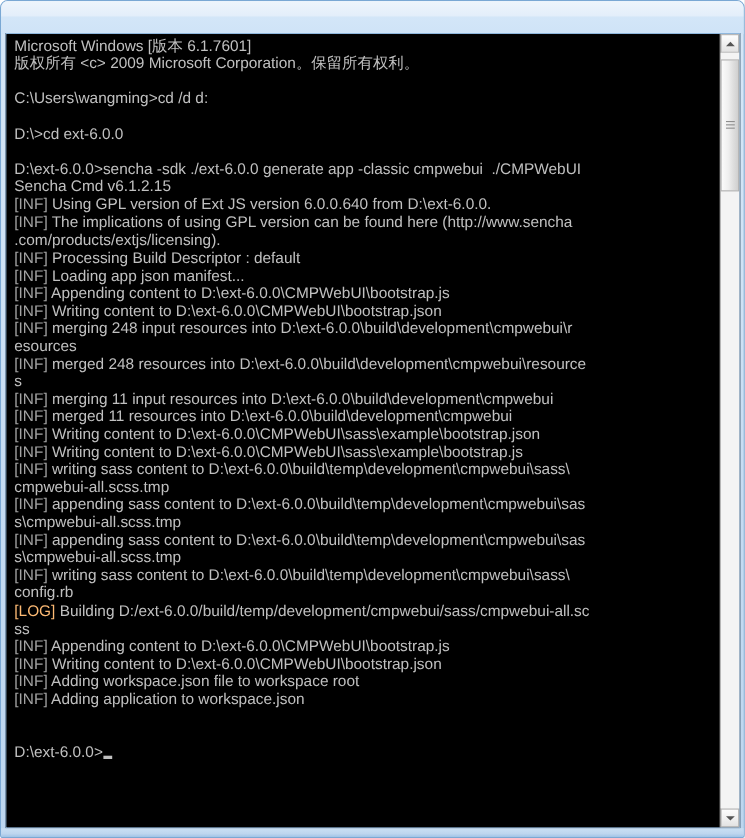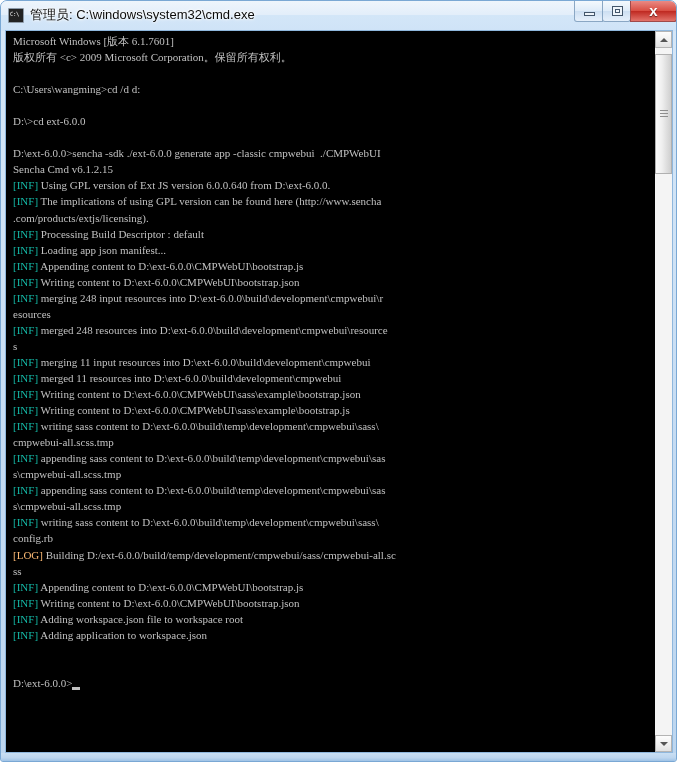--- a/index.html
+++ b/index.html
@@ -159,29 +159,29 @@
     background: #000000;
     overflow: hidden;
     position: relative;
   }
   #console-text {
     position: absolute;
     left: 7px;
     top: 2px;
     right: 0;
     color: #c0c0c0;
-    font-family: Liberation Serif, serif;
-    font-size: 11px;
+    font-family: Liberation Sans, sans-serif;
+    font-size: 14px;
     line-height: 16.05px;
     white-space: pre;
     letter-spacing: 0px;
     -webkit-font-smoothing: none;
   }
   .ln { height: 16.05px; }
-  .tag-inf { color: #14b8a6; }
+  .tag-inf { color: #a3a3a3; }
   .tag-log { color: #fdba74; }
   #cursor {
     display: inline-block;
     width: 8px;
     height: 3px;
     background: #c0c0c0;
     vertical-align: bottom;
     margin-bottom: 1px;
   }
 
@@ -259,38 +259,20 @@
     pointer-events: none;
   }
 </style>
 </head>
 <body>
 
 <div id="window">
 
   <div id="glass-overlay"></div>
 
-  <div id="titlebar">
-    <div id="title-icon">
-      <span class="glyph">C:\</span>
-    </div>
-    <div id="title-text">管理员: C:\windows\system32\cmd.exe</div>
-
-    <div id="caption-buttons">
-      <div class="capbtn" id="btn-min">
-        <span class="cap-min"></span>
-      </div>
-      <div class="capbtn" id="btn-max">
-        <span class="cap-max"></span>
-      </div>
-      <div class="capbtn" id="btn-close">
-        <span class="cap-x">x</span>
-      </div>
-    </div>
-  </div>
 
   <div id="client">
     <div id="console">
       <div id="console-text"><div class="ln"><span>Microsoft Windows [版本 6.1.7601]</span></div><div class="ln"><span>版权所有 &lt;c&gt; 2009 Microsoft Corporation。保留所有权利。</span></div><div class="ln"><span></span></div><div class="ln"><span>C:\Users\wangming&gt;cd /d d:</span></div><div class="ln"><span></span></div><div class="ln"><span>D:\&gt;cd ext-6.0.0</span></div><div class="ln"><span></span></div><div class="ln"><span>D:\ext-6.0.0&gt;sencha -sdk ./ext-6.0.0 generate app -classic cmpwebui  ./CMPWebUI</span></div><div class="ln"><span>Sencha Cmd v6.1.2.15</span></div><div class="ln"><span class="tag-inf">[INF]</span><span> Using GPL version of Ext JS version 6.0.0.640 from D:\ext-6.0.0.</span></div><div class="ln"><span class="tag-inf">[INF]</span><span> The implications of using GPL version can be found here (http://www.sencha</span></div><div class="ln"><span>.com/products/extjs/licensing).</span></div><div class="ln"><span class="tag-inf">[INF]</span><span> Processing Build Descriptor : default</span></div><div class="ln"><span class="tag-inf">[INF]</span><span> Loading app json manifest...</span></div><div class="ln"><span class="tag-inf">[INF]</span><span> Appending content to D:\ext-6.0.0\CMPWebUI\bootstrap.js</span></div><div class="ln"><span class="tag-inf">[INF]</span><span> Writing content to D:\ext-6.0.0\CMPWebUI\bootstrap.json</span></div><div class="ln"><span class="tag-inf">[INF]</span><span> merging 248 input resources into D:\ext-6.0.0\build\development\cmpwebui\r</span></div><div class="ln"><span>esources</span></div><div class="ln"><span class="tag-inf">[INF]</span><span> merged 248 resources into D:\ext-6.0.0\build\development\cmpwebui\resource</span></div><div class="ln"><span>s</span></div><div class="ln"><span class="tag-inf">[INF]</span><span> merging 11 input resources into D:\ext-6.0.0\build\development\cmpwebui</span></div><div class="ln"><span class="tag-inf">[INF]</span><span> merged 11 resources into D:\ext-6.0.0\build\development\cmpwebui</span></div><div class="ln"><span class="tag-inf">[INF]</span><span> Writing content to D:\ext-6.0.0\CMPWebUI\sass\example\bootstrap.json</span></div><div class="ln"><span class="tag-inf">[INF]</span><span> Writing content to D:\ext-6.0.0\CMPWebUI\sass\example\bootstrap.js</span></div><div class="ln"><span class="tag-inf">[INF]</span><span> writing sass content to D:\ext-6.0.0\build\temp\development\cmpwebui\sass\</span></div><div class="ln"><span>cmpwebui-all.scss.tmp</span></div><div class="ln"><span class="tag-inf">[INF]</span><span> appending sass content to D:\ext-6.0.0\build\temp\development\cmpwebui\sas</span></div><div class="ln"><span>s\cmpwebui-all.scss.tmp</span></div><div class="ln"><span class="tag-inf">[INF]</span><span> appending sass content to D:\ext-6.0.0\build\temp\development\cmpwebui\sas</span></div><div class="ln"><span>s\cmpwebui-all.scss.tmp</span></div><div class="ln"><span class="tag-inf">[INF]</span><span> writing sass content to D:\ext-6.0.0\build\temp\development\cmpwebui\sass\</span></div><div class="ln"><span>config.rb</span></div><div class="ln"><span class="tag-log">[LOG]</span><span> Building D:/ext-6.0.0/build/temp/development/cmpwebui/sass/cmpwebui-all.sc</span></div><div class="ln"><span>ss</span></div><div class="ln"><span class="tag-inf">[INF]</span><span> Appending content to D:\ext-6.0.0\CMPWebUI\bootstrap.js</span></div><div class="ln"><span class="tag-inf">[INF]</span><span> Writing content to D:\ext-6.0.0\CMPWebUI\bootstrap.json</span></div><div class="ln"><span class="tag-inf">[INF]</span><span> Adding workspace.json file to workspace root</span></div><div class="ln"><span class="tag-inf">[INF]</span><span> Adding application to workspace.json</span></div><div class="ln"><span></span></div><div class="ln"><span></span></div><div class="ln"><span>D:\ext-6.0.0&gt;</span><span id="cursor"></span></div></div>
     </div>
 
     <div id="scrollbar">
       <div class="sb-btn" id="sb-up">
         <span class="sb-arrow"></span>
       </div>

